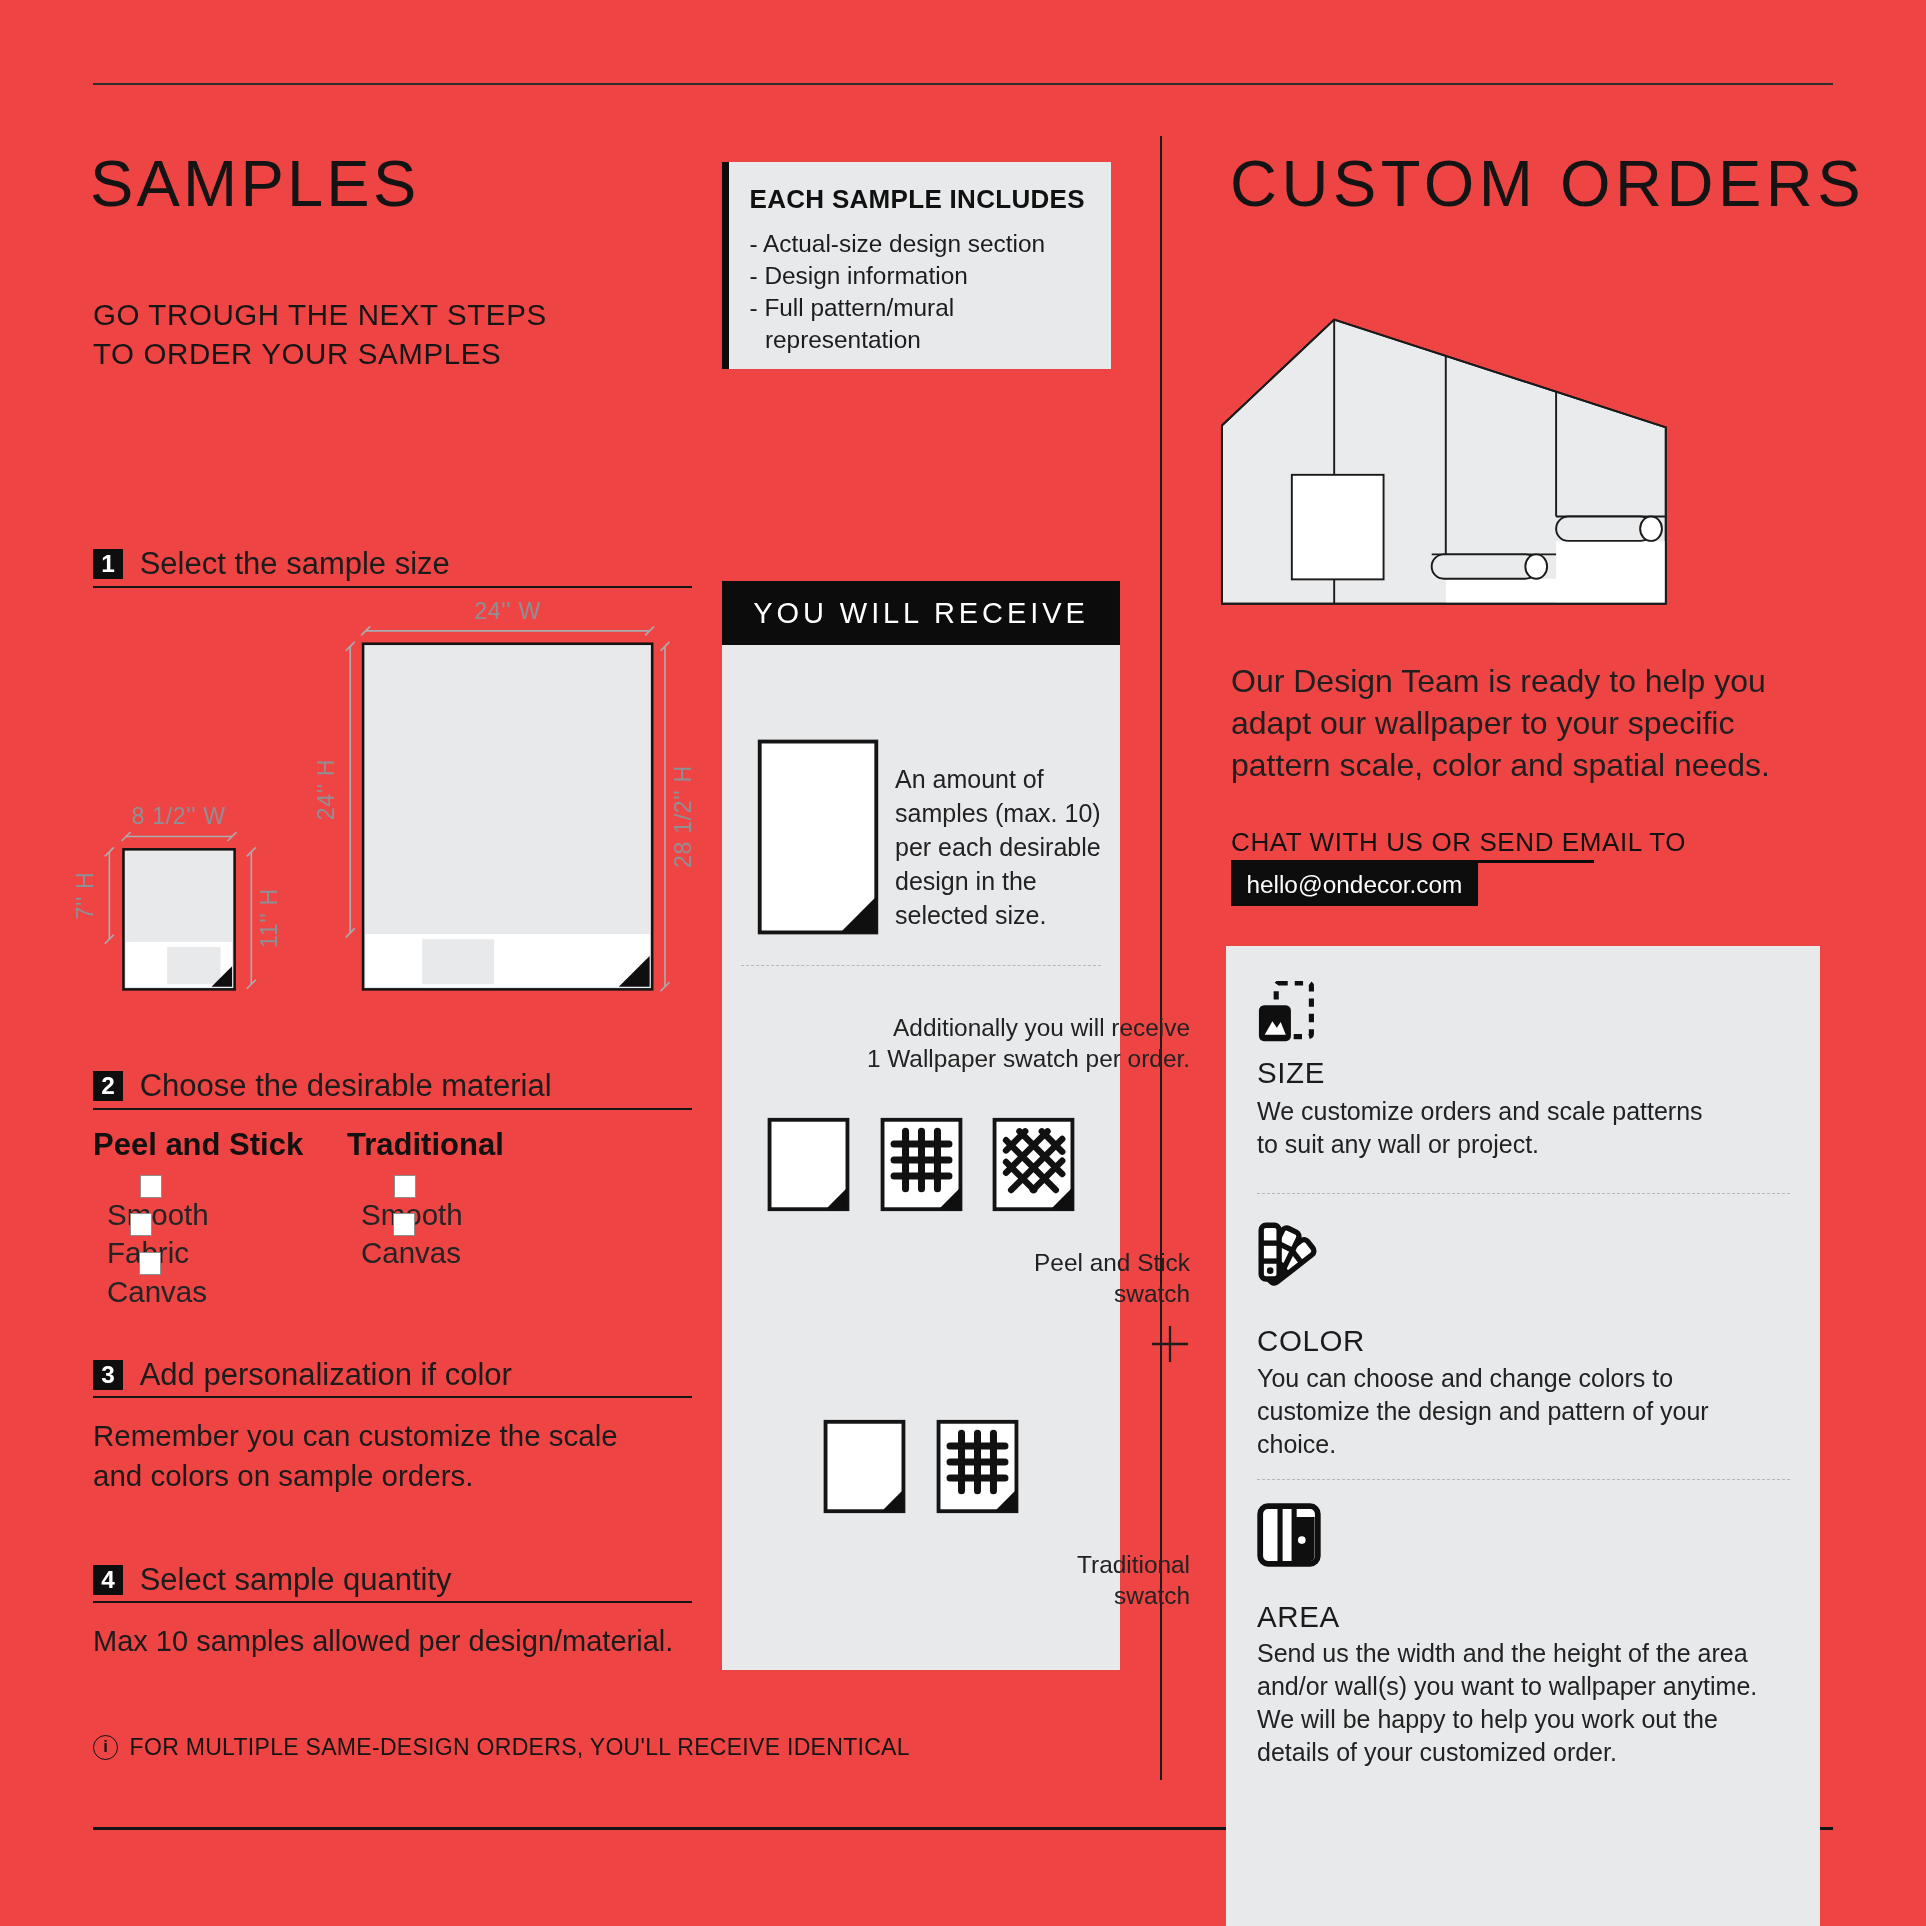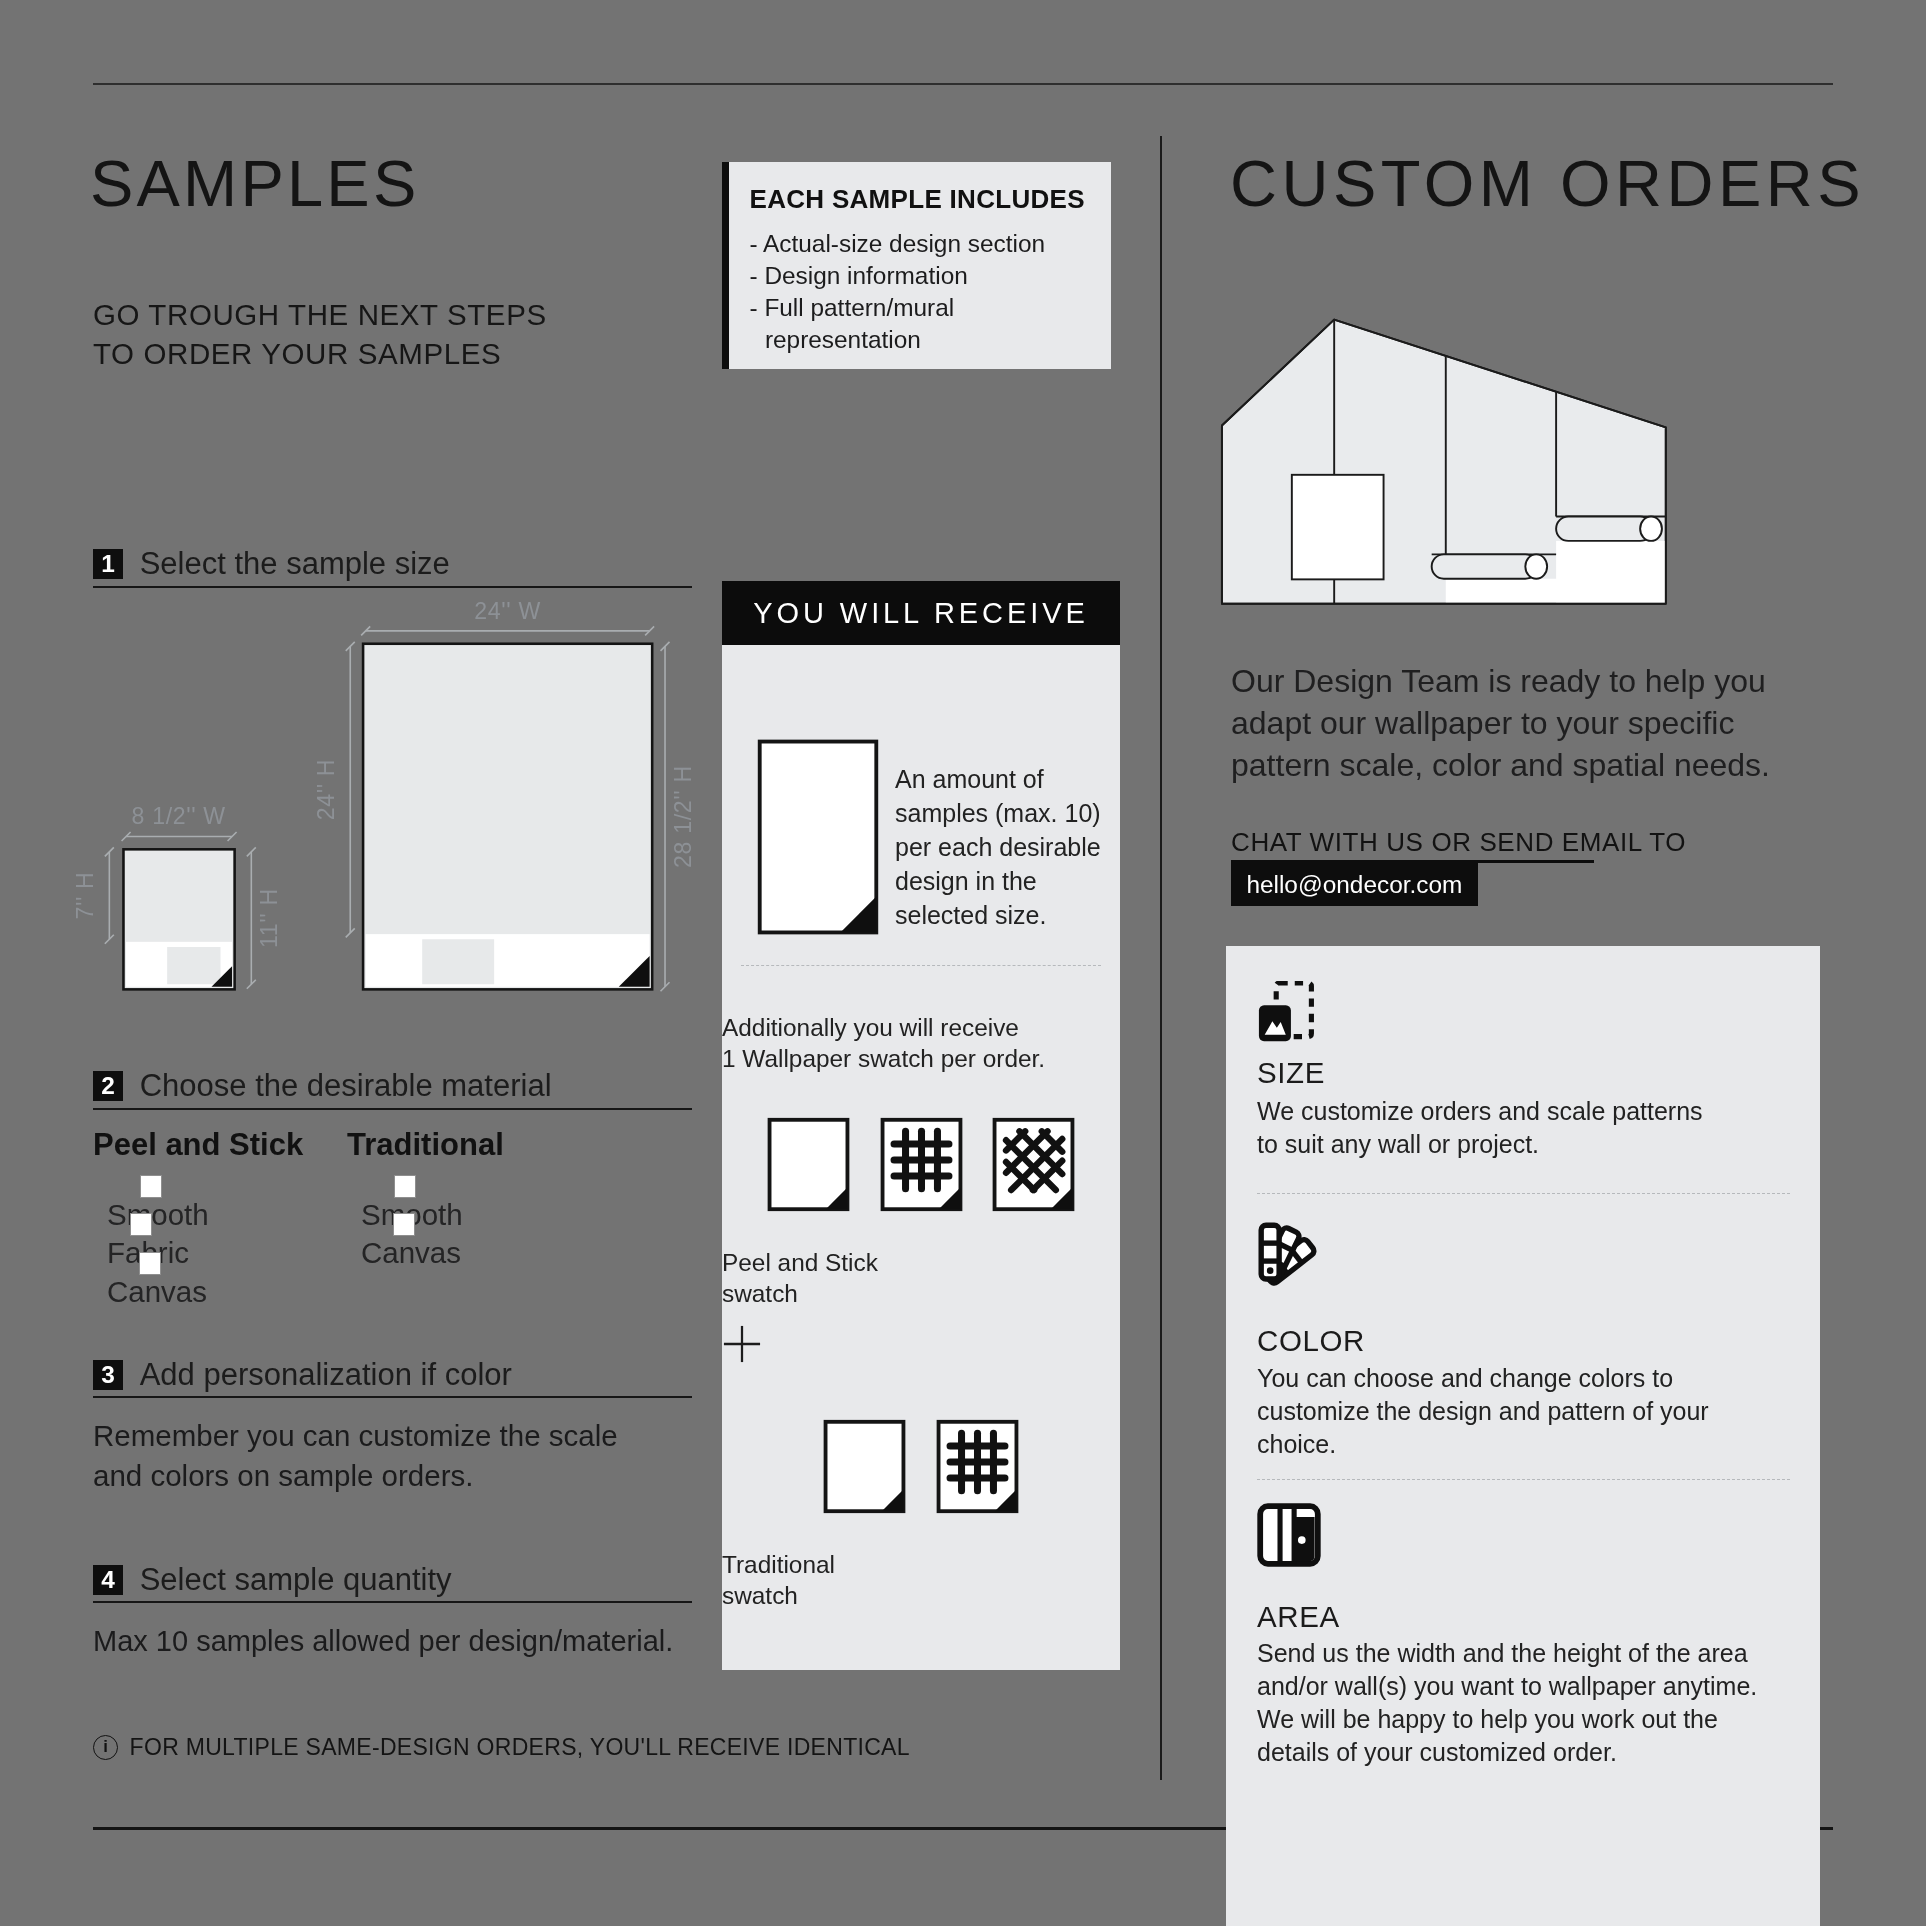--- a/index.html
+++ b/index.html
@@ -1,16 +1,16 @@
 <!DOCTYPE html>
 <html style="font-size:10.3px"><head>
 <meta charset="utf-8">
 <style>
   html,body{margin:0;padding:0;background:#fff;}
-  .page{position:relative;width:1926px;height:1926px;background:#737373;overflow:hidden;
+  .page{position:relative;width:1926px;height:1926px;background:#ef4444;overflow:hidden;
         font-family:"Liberation Sans","DejaVu Sans",sans-serif;color:#1d1d1e;}
   .abs{position:absolute;}
   .rule{position:absolute;background:#2e2e2e;}
   .vdivider{position:absolute;width:1.9px;background:#1a1a1a;}
   .big-title{font-size:65px;font-weight:300;letter-spacing:3.2px;color:#141414;white-space:nowrap;}
   .intro-line{font-size:29.5px;line-height:39px;letter-spacing:0.6px;color:#161616;white-space:nowrap;}
   .step{position:absolute;display:flex;align-items:center;}
   .step-num{width:30px;height:30px;background:#0e0e0e;color:#fff;font-size:24.4px;font-weight:700;
             display:flex;align-items:center;justify-content:center;flex:0 0 auto;}
   .step-title{font-size:31px;color:#1c1c1c;margin-left:16.7px;white-space:nowrap;}
@@ -29,21 +29,21 @@
                 background:#e8e9eb;border-left:7.7px solid #0d0d0d;box-sizing:border-box;
                 padding:22px 10.3px 0 20.5px;}
   .includes-title{font-size:26px;font-weight:700;color:#111;margin-bottom:13px;letter-spacing:0.3px;}
   .includes-item{font-size:24.4px;line-height:32px;color:#1c1c1d;padding-left:15.4px;text-indent:-15.4px;}
   .includes-item::before{content:"- ";}
   .banner{position:absolute;left:722px;top:581px;width:398px;height:64px;background:#0c0c0c;
           display:flex;align-items:center;justify-content:center;}
   .banner-text{color:#ffffff;font-size:29px;letter-spacing:3.9px;white-space:nowrap;}
   .receive-col{position:absolute;left:722px;top:645px;width:398px;height:1025px;background:#e8e9eb;}
   .rc-text-line{font-size:25px;line-height:34px;color:#222;white-space:nowrap;}
-  .rc-center{position:absolute;left:0;width:468px;text-align:left;}
+  .rc-center{position:absolute;left:0;width:468px;text-align:right;}
   .rc-center .rc-text-line{font-size:24.4px;line-height:31px;}
   .dashed-div{position:absolute;border-top:1.3px dashed #b6b9bc;}
   .swatch-row{position:absolute;left:0;width:398px;display:flex;justify-content:center;gap:29.5px;}
   .custom-intro-line{font-size:32px;line-height:42px;color:#1f1f20;white-space:nowrap;}
   .chat-label{font-size:26px;letter-spacing:0.6px;color:#121212;white-space:nowrap;}
   .chat-rule{position:absolute;height:2.6px;background:#0d0d0d;width:363px;}
   .email-badge{position:absolute;background:#0d0d0d;color:#fff;font-size:24.4px;padding:7.7px 15.4px;
                white-space:nowrap;}
   .features-box{position:absolute;left:1226px;top:946px;width:594px;height:1068px;background:#e8e9eb;}
   .feature-name{position:absolute;font-size:29.5px;letter-spacing:0.6px;color:#1b1b1b;}

